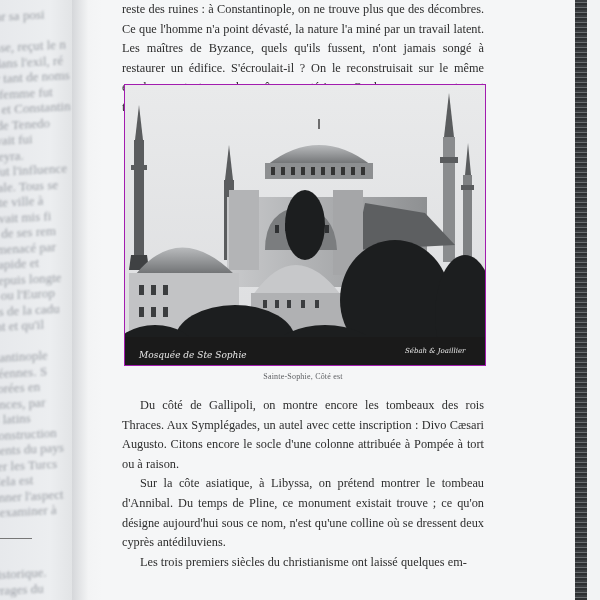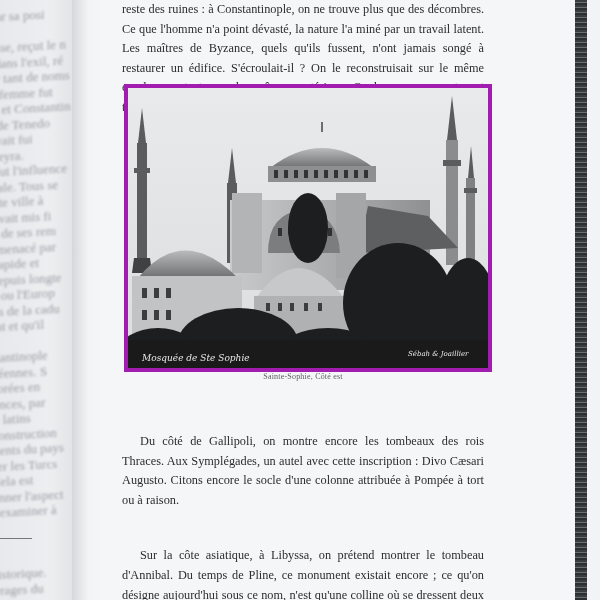--- a/index.html
+++ b/index.html
@@ -6,22 +6,22 @@
   body{width:600px;height:600px;overflow:hidden;position:relative;background:#eef0f2;font-family:"Liberation Serif","DejaVu Serif",serif;}
   .left-page{position:absolute;left:0;top:0;width:72px;height:600px;background:linear-gradient(90deg,#e7e9ec 0%,#eceef0 70%,#e2e4e6 100%);overflow:hidden;}
   .left-page .ghost{position:absolute;left:-40px;width:115px;font-size:13px;line-height:20px;color:#9a9ea4;filter:blur(1.2px);white-space:nowrap;transform:skewY(-3deg);}
   .left-page .rule{position:absolute;left:0;top:538px;width:32px;height:1px;background:#777;filter:blur(.6px);}
   .gutter{position:absolute;left:72px;top:0;width:30px;height:600px;background:linear-gradient(90deg,#d5d7da 0%,#f3f4f5 55%,#f5f6f7 100%);}
   .right-page{position:absolute;left:102px;top:0;width:473px;height:600px;background:#f5f6f7;}
   .cover{position:absolute;left:575px;top:0;width:12px;height:600px;background:repeating-linear-gradient(0deg,#2c2f31 0 2px,#6b6f72 2px 3px,#3a3d40 3px 5px);}
   .cover-edge{position:absolute;left:587px;top:0;width:13px;height:600px;background:#f2f3f4;}
   .text{position:absolute;left:122px;width:362px;font-size:12.3px;line-height:19.6px;color:#2d2d2d;text-align:justify;}
   .text p{margin:0;}
-  .text p.indent{text-indent:18px;margin-top:36px;}
-  .photo{position:absolute;left:124px;top:84px;width:360px;height:280px;background:#bef264;border:4px solid #a21caf;overflow:hidden;}
+  .text p.indent{text-indent:18px;}
+  .photo{position:absolute;left:124px;top:84px;width:360px;height:280px;background:#bef264;border:1px solid #a21caf;overflow:hidden;}
   .photo svg{display:block;}
   .caption{position:absolute;left:122px;top:372px;width:362px;text-align:center;font-size:8px;color:#5b5d60;letter-spacing:.2px;}
 </style>
 </head>
 <body>
 
 <div class="left-page">
   <div id="ghost-container">
       <div class="ghost" style="top: 6px;">ogle, par sa posi</div>
       <div class="ghost" style="top: 21.5px;"></div>
@@ -171,15 +171,15 @@
     <rect x="0" y="252" width="360" height="28" fill="#1a1a1a"></rect>
     <text x="14" y="273" font-family="DejaVu Serif, serif" font-style="italic" font-size="9" fill="#e8e8e8">Mosquée de Ste Sophie</text>
     <text x="280" y="268" font-family="DejaVu Serif, serif" font-style="italic" font-size="7" fill="#e8e8e8">Sébah &amp; Joaillier</text>
   </svg>
 </div>
 
 <div class="caption">Sainte-Sophie, Côté est</div>
 
 <div class="text" style="top:396px;">
   <p class="indent">Du côté de Gallipoli, on montre encore les tombeaux des rois Thraces. Aux Symplégades, un autel avec cette inscription : Divo Cæsari Augusto. Citons encore le socle d'une colonne attribuée à Pompée à tort ou à raison.</p>
-  <p class="indent">Sur la côte asiatique, à Libyssa, on prétend montrer le tombeau d'Annibal. Du temps de Pline, ce monument existait encore ; ce qu'on désigne aujourd'hui sous ce nom, n'est qu'une colline où se dressent deux cyprès antédiluviens.</p>
+  <p class="indent">Sur la côte asiatique, à Libyssa, on prétend montrer le tombeau d'Annibal. Du temps de Pline, ce monument existait trouve ; ce qu'on désigne aujourd'hui sous ce nom, n'est qu'une colline où se dressent deux cyprès antédiluviens.</p>
   <p class="indent">Les trois premiers siècles du christianisme ont laissé quelques em-</p>
 </div>
 
 </body></html>

